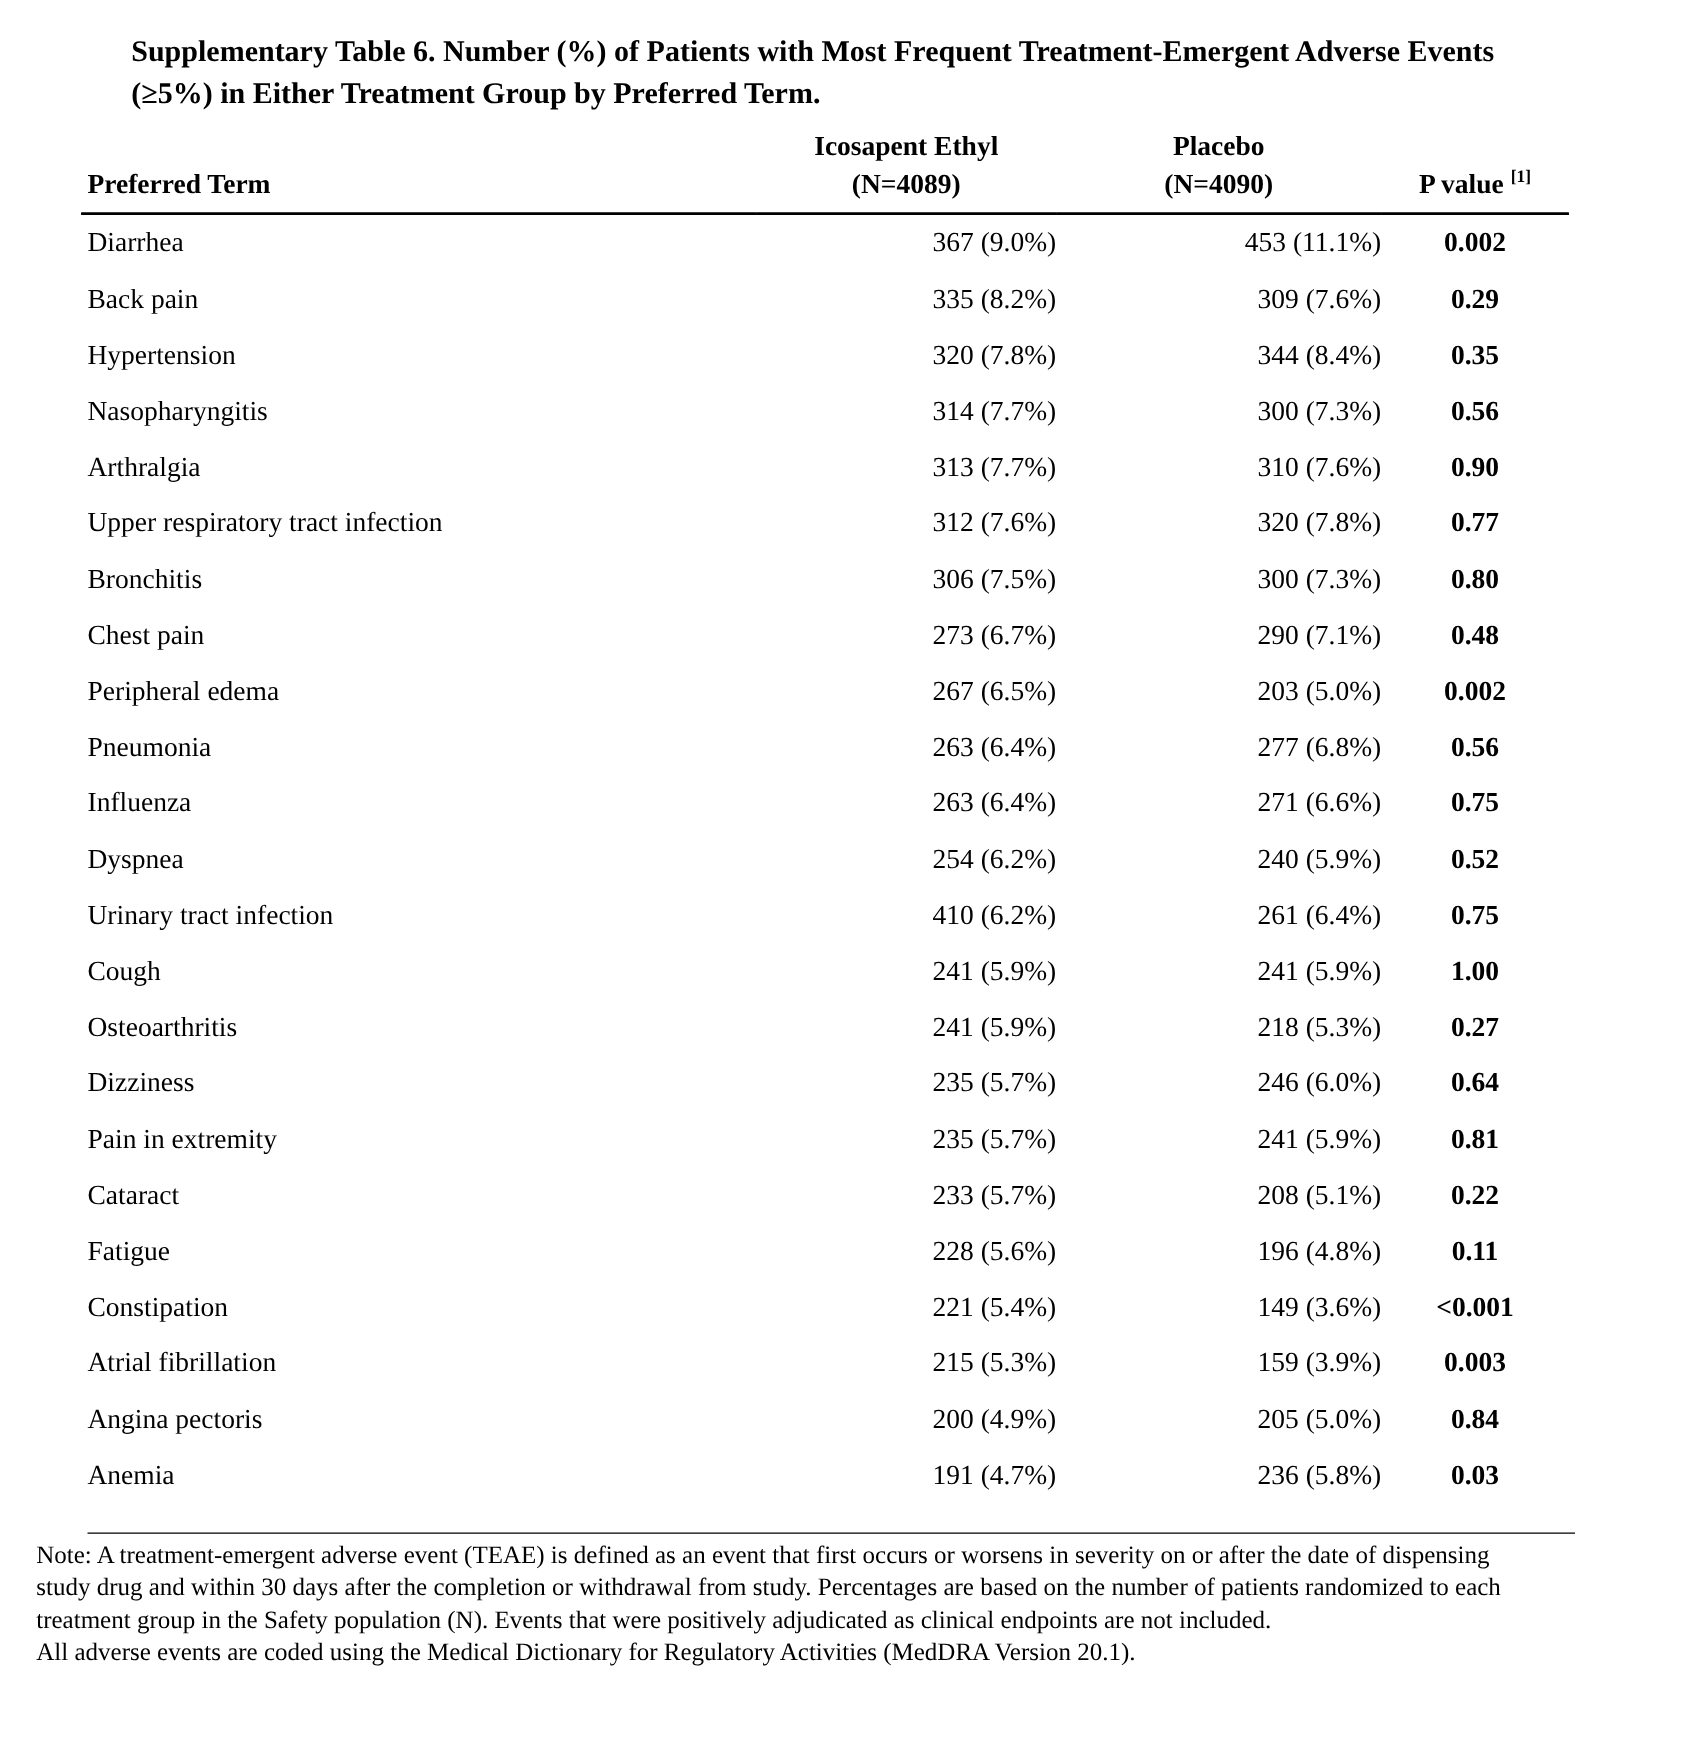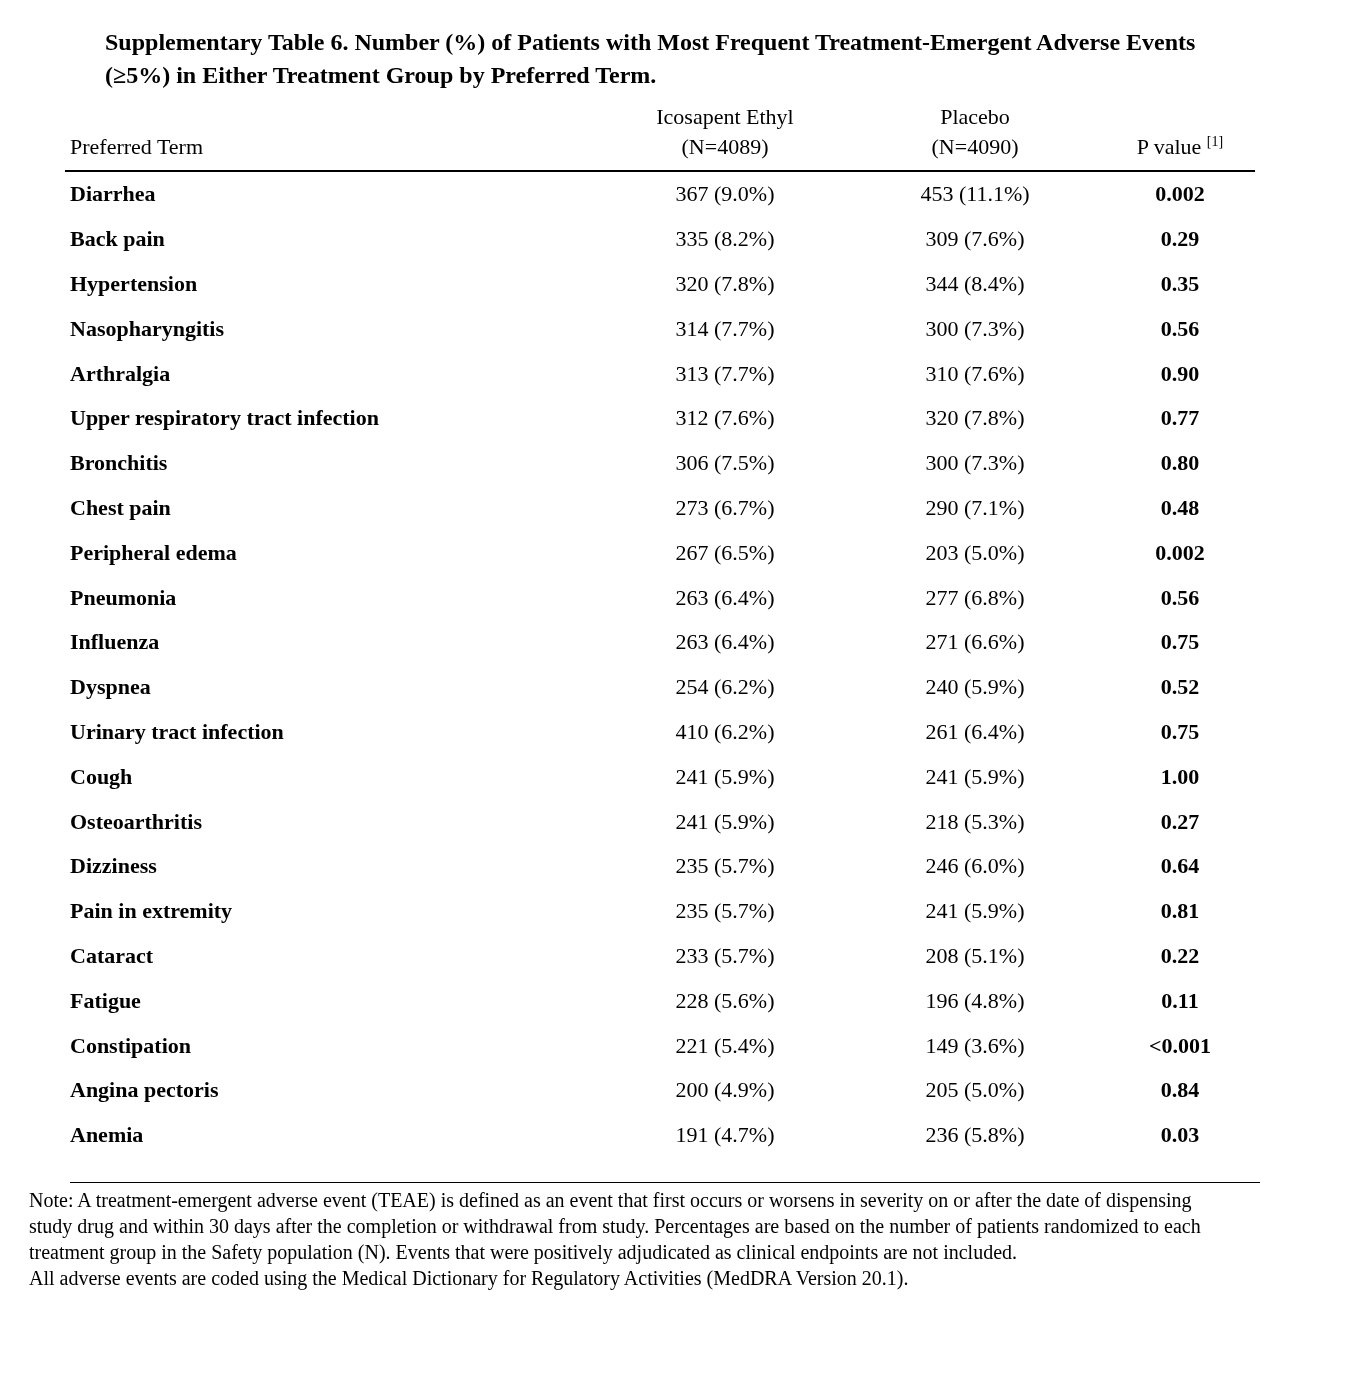--- a/index.html
+++ b/index.html
@@ -30,40 +30,40 @@
     table-layout: fixed;
     width: 1190px;
     font-size: 22px;
   }
   col.c-term { width: 540px; }
   col.c-g1   { width: 240px; }
   col.c-g2   { width: 260px; }
   col.c-p    { width: 150px; }
 
   thead th {
-    font-weight: normal;
+    font-weight: bold;
     vertical-align: bottom;
     border-bottom: 2px solid #000;
     padding: 0 0 8px 0;
     line-height: 30px;
   }
   th.h-term { text-align: left; padding-left: 5px; }
   th.h-center { text-align: center; }
   th.h-p { text-align: center; }
   th sup {
     font-size: 14px;
     line-height: 0;
   }
   tbody td {
     height: 44.8px;
     padding: 0;
     vertical-align: middle;
   }
-  td.c-term { text-align: left; padding-left: 5px; font-weight: bold; }
-  td.c-center { text-align: center; }
+  td.c-term { text-align: left; padding-left: 5px; }
+  td.c-center { text-align: right; }
   td.c-p { text-align: center; font-weight: bold; }
 
   .notes-rule {
     margin: 24px 0 4px 70px;
     width: 1190px;
     border-top: 1px solid #000;
     height: 0;
   }
   .notes {
     margin-left: 29px;
@@ -223,20 +223,26 @@
       <td class="c-center">196 (4.8%)</td>
       <td class="c-p">0.11</td>
     </tr>
         <tr>
       <td class="c-term">Constipation</td>
       <td class="c-center">221 (5.4%)</td>
       <td class="c-center">149 (3.6%)</td>
       <td class="c-p">&lt;0.001</td>
     </tr>
         <tr>
+      <td class="c-term">Atrial fibrillation</td>
+      <td class="c-center">215 (5.3%)</td>
+      <td class="c-center">159 (3.9%)</td>
+      <td class="c-p">0.003</td>
+    </tr>
+        <tr>
       <td class="c-term">Angina pectoris</td>
       <td class="c-center">200 (4.9%)</td>
       <td class="c-center">205 (5.0%)</td>
       <td class="c-p">0.84</td>
     </tr>
         <tr>
       <td class="c-term">Anemia</td>
       <td class="c-center">191 (4.7%)</td>
       <td class="c-center">236 (5.8%)</td>
       <td class="c-p">0.03</td>

